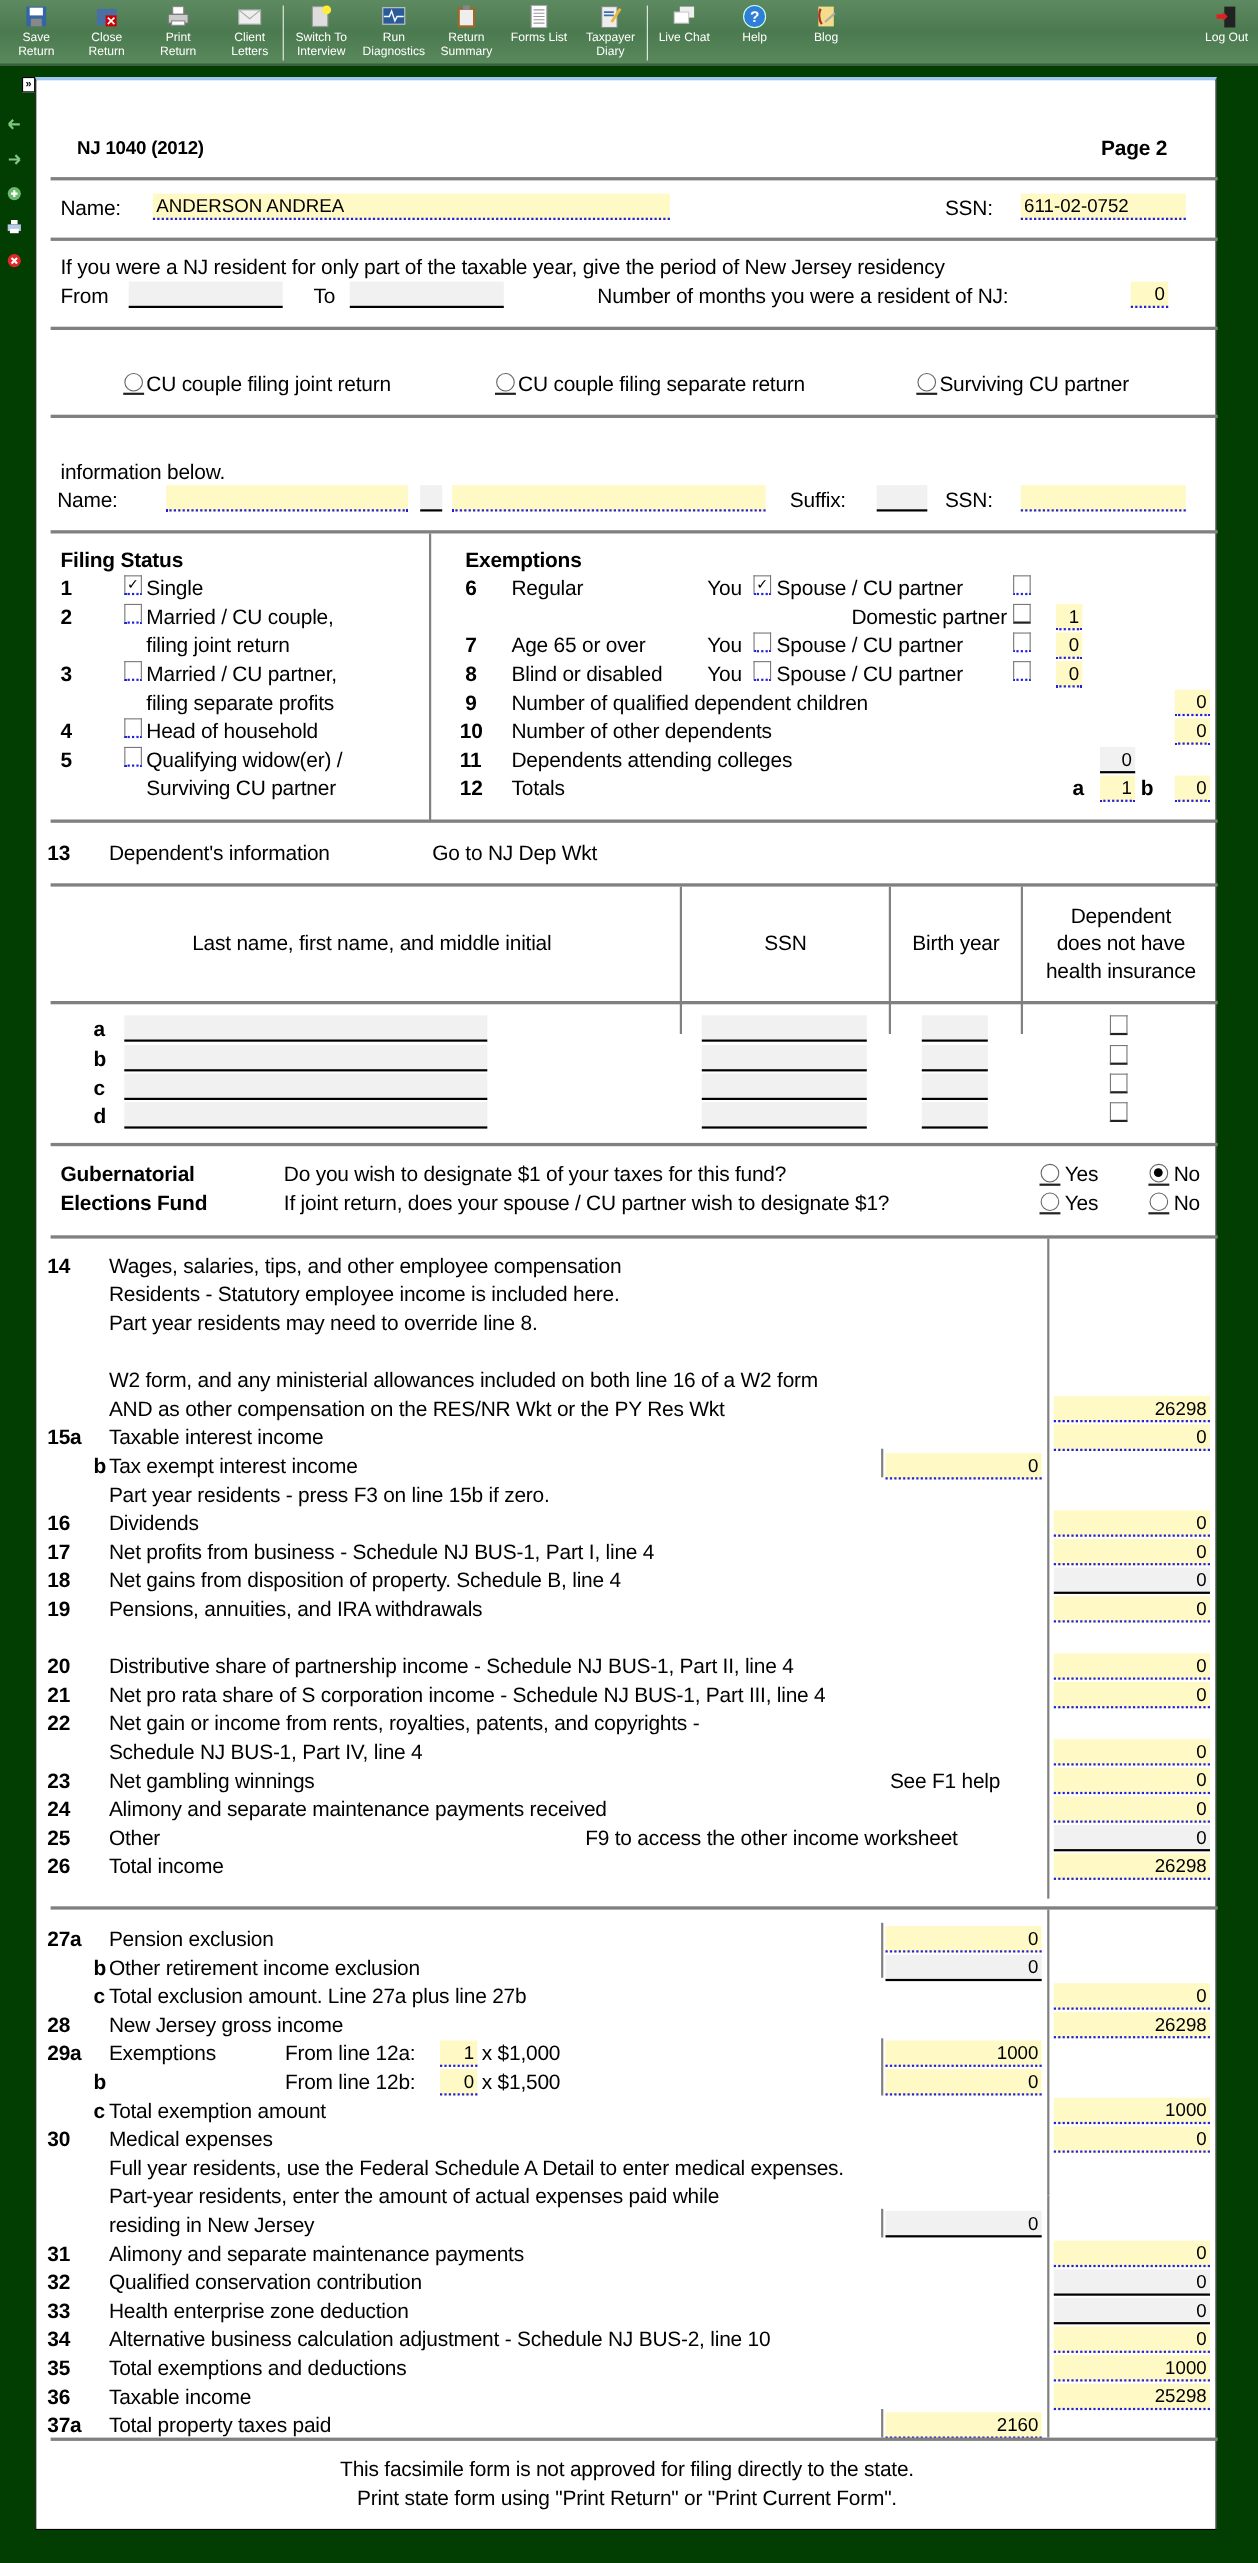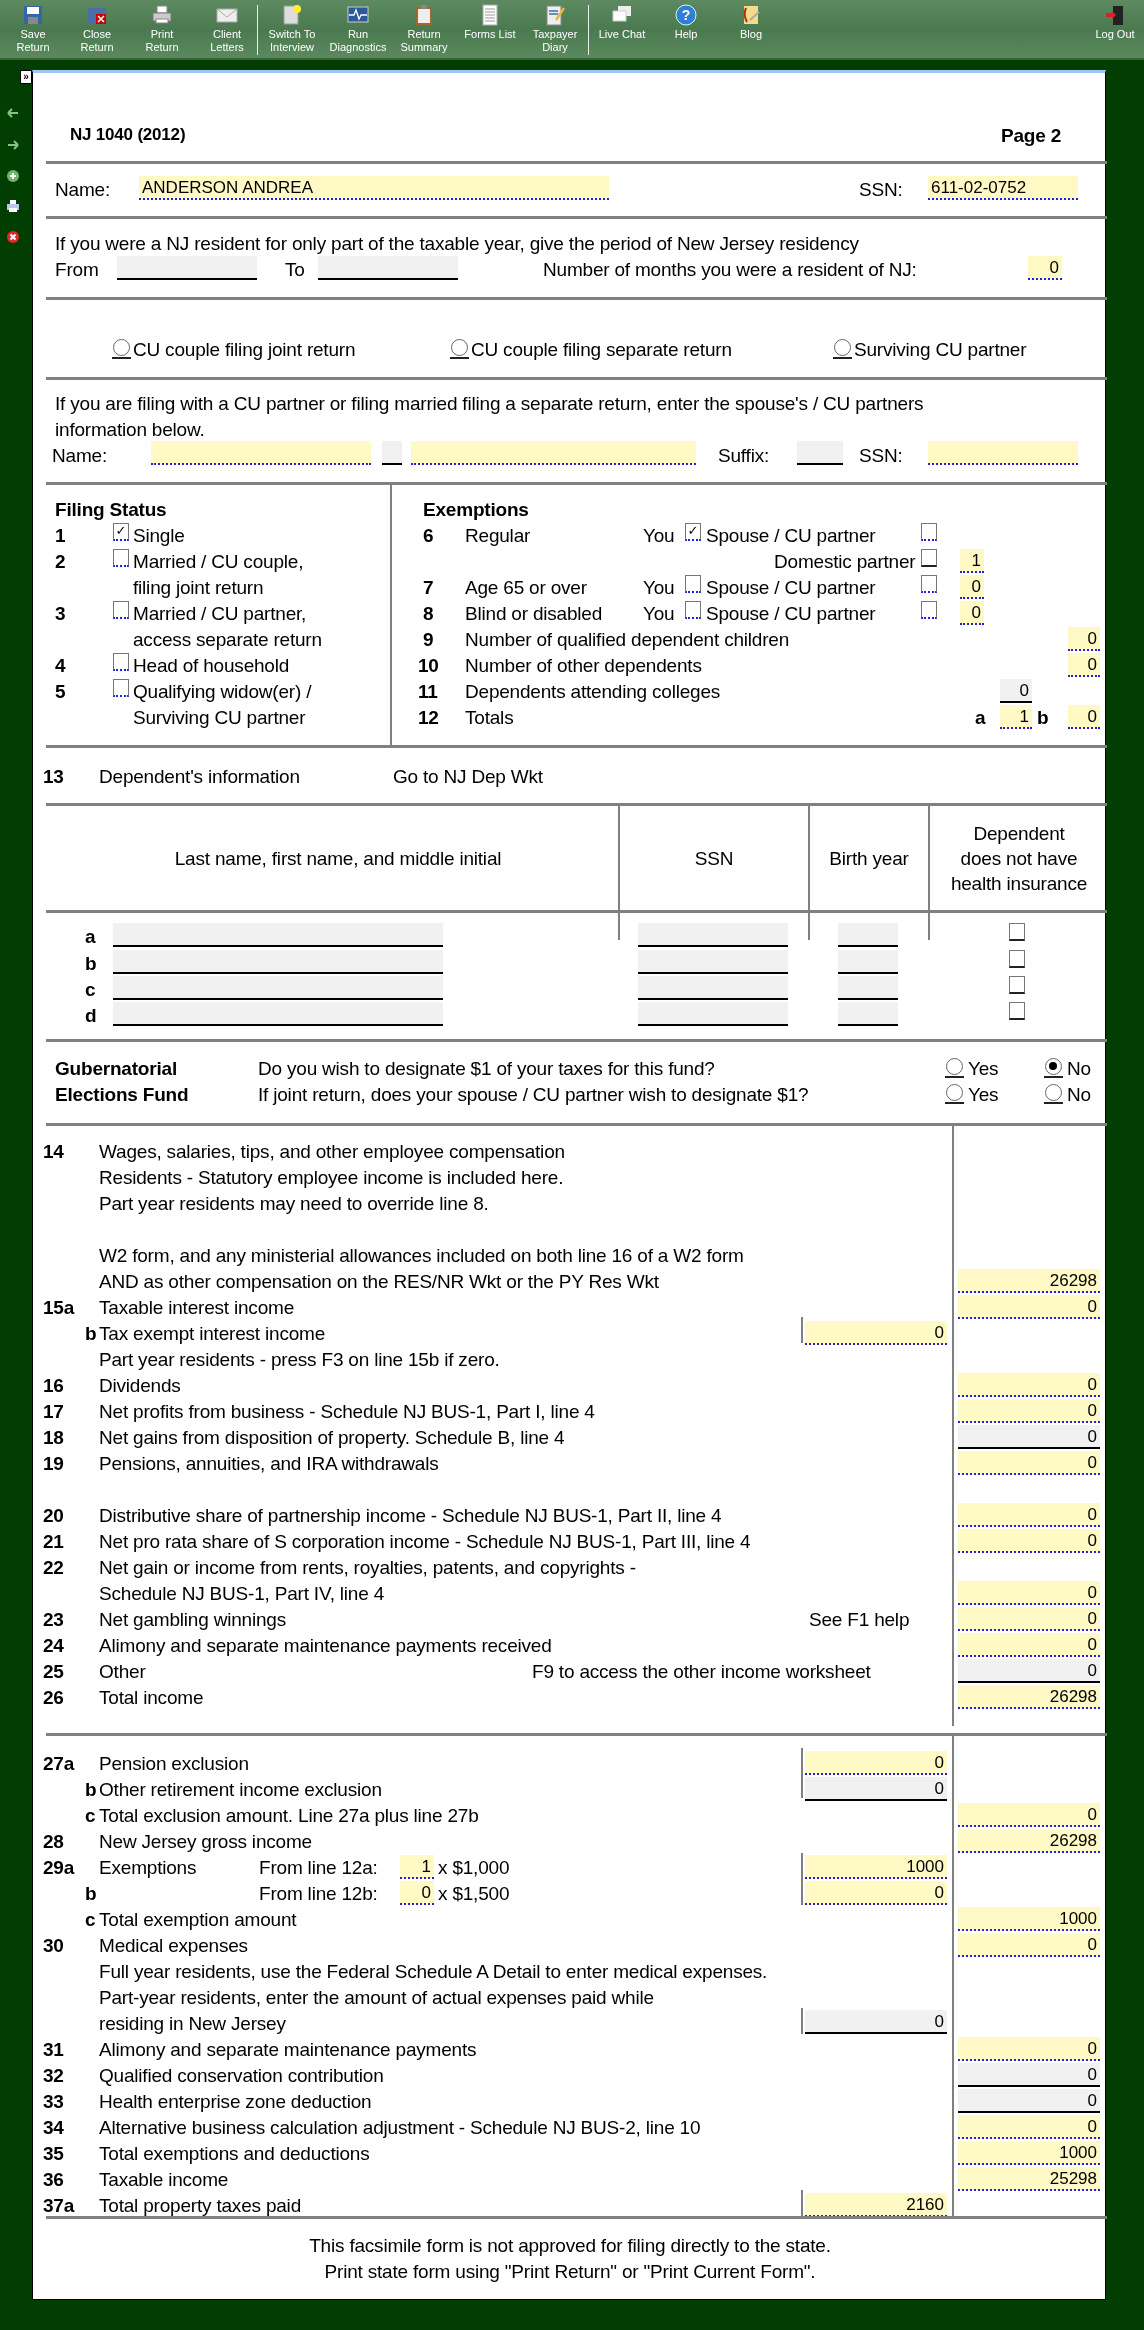--- a/index.html
+++ b/index.html
@@ -213,21 +213,20 @@
   <div class="hr" style="top:224px"></div>
 
   <div class="radio" style="left:80px;top:266px"></div>
   <div class="f" style="left:100px;top:266px">CU couple filing joint return</div>
   <div class="radio" style="left:418px;top:266px"></div>
   <div class="f" style="left:438px;top:266px">CU couple filing separate return</div>
   <div class="radio" style="left:801px;top:266px"></div>
   <div class="f" style="left:821px;top:266px">Surviving CU partner</div>
   <div class="hr" style="top:304px"></div>
 
-  <div class="f" style="left:22px;top:320px">If you are filing with a CU partner or filing married filing a separate return, enter the spouse's / CU partners</div>
   <div class="f" style="left:22px;top:346px">information below.</div>
   <div class="f" style="left:19px;top:372px">Name:</div>
   <div class="in" style="left:118px;top:368px;width:220px"></div>
   <div class="in grayline" style="left:349px;top:368px;width:20px"></div>
   <div class="in" style="left:378px;top:368px;width:285px"></div>
   <div class="f" style="left:685px;top:372px">Suffix:</div>
   <div class="in grayline" style="left:764px;top:368px;width:46px"></div>
   <div class="f" style="left:826px;top:372px">SSN:</div>
   <div class="in" style="left:895px;top:368px;width:150px"></div>
   <div class="hr" style="top:409px"></div>
@@ -237,21 +236,21 @@
   <div class="f b" style="left:22px;top:452px">1</div>
   <div class="chk" style="left:80px;top:450px">✓</div>
   <div class="f" style="left:100px;top:452px">Single</div>
   <div class="f b" style="left:22px;top:478px">2</div>
   <div class="chk" style="left:80px;top:476px"></div>
   <div class="f" style="left:100px;top:478px">Married / CU couple,</div>
   <div class="f" style="left:100px;top:504px">filing joint return</div>
   <div class="f b" style="left:22px;top:530px">3</div>
   <div class="chk" style="left:80px;top:528px"></div>
   <div class="f" style="left:100px;top:530px">Married / CU partner,</div>
-  <div class="f" style="left:100px;top:556px">access separate return</div>
+  <div class="f" style="left:100px;top:556px">filing separate profits</div>
   <div class="f b" style="left:22px;top:582px">4</div>
   <div class="chk" style="left:80px;top:580px"></div>
   <div class="f" style="left:100px;top:582px">Head of household</div>
   <div class="f b" style="left:22px;top:608px">5</div>
   <div class="chk" style="left:80px;top:606px"></div>
   <div class="f" style="left:100px;top:608px">Qualifying widow(er) /</div>
   <div class="f" style="left:100px;top:634px">Surviving CU partner</div>
 
   <div class="f b" style="left:390px;top:426px">Exemptions</div>
 

